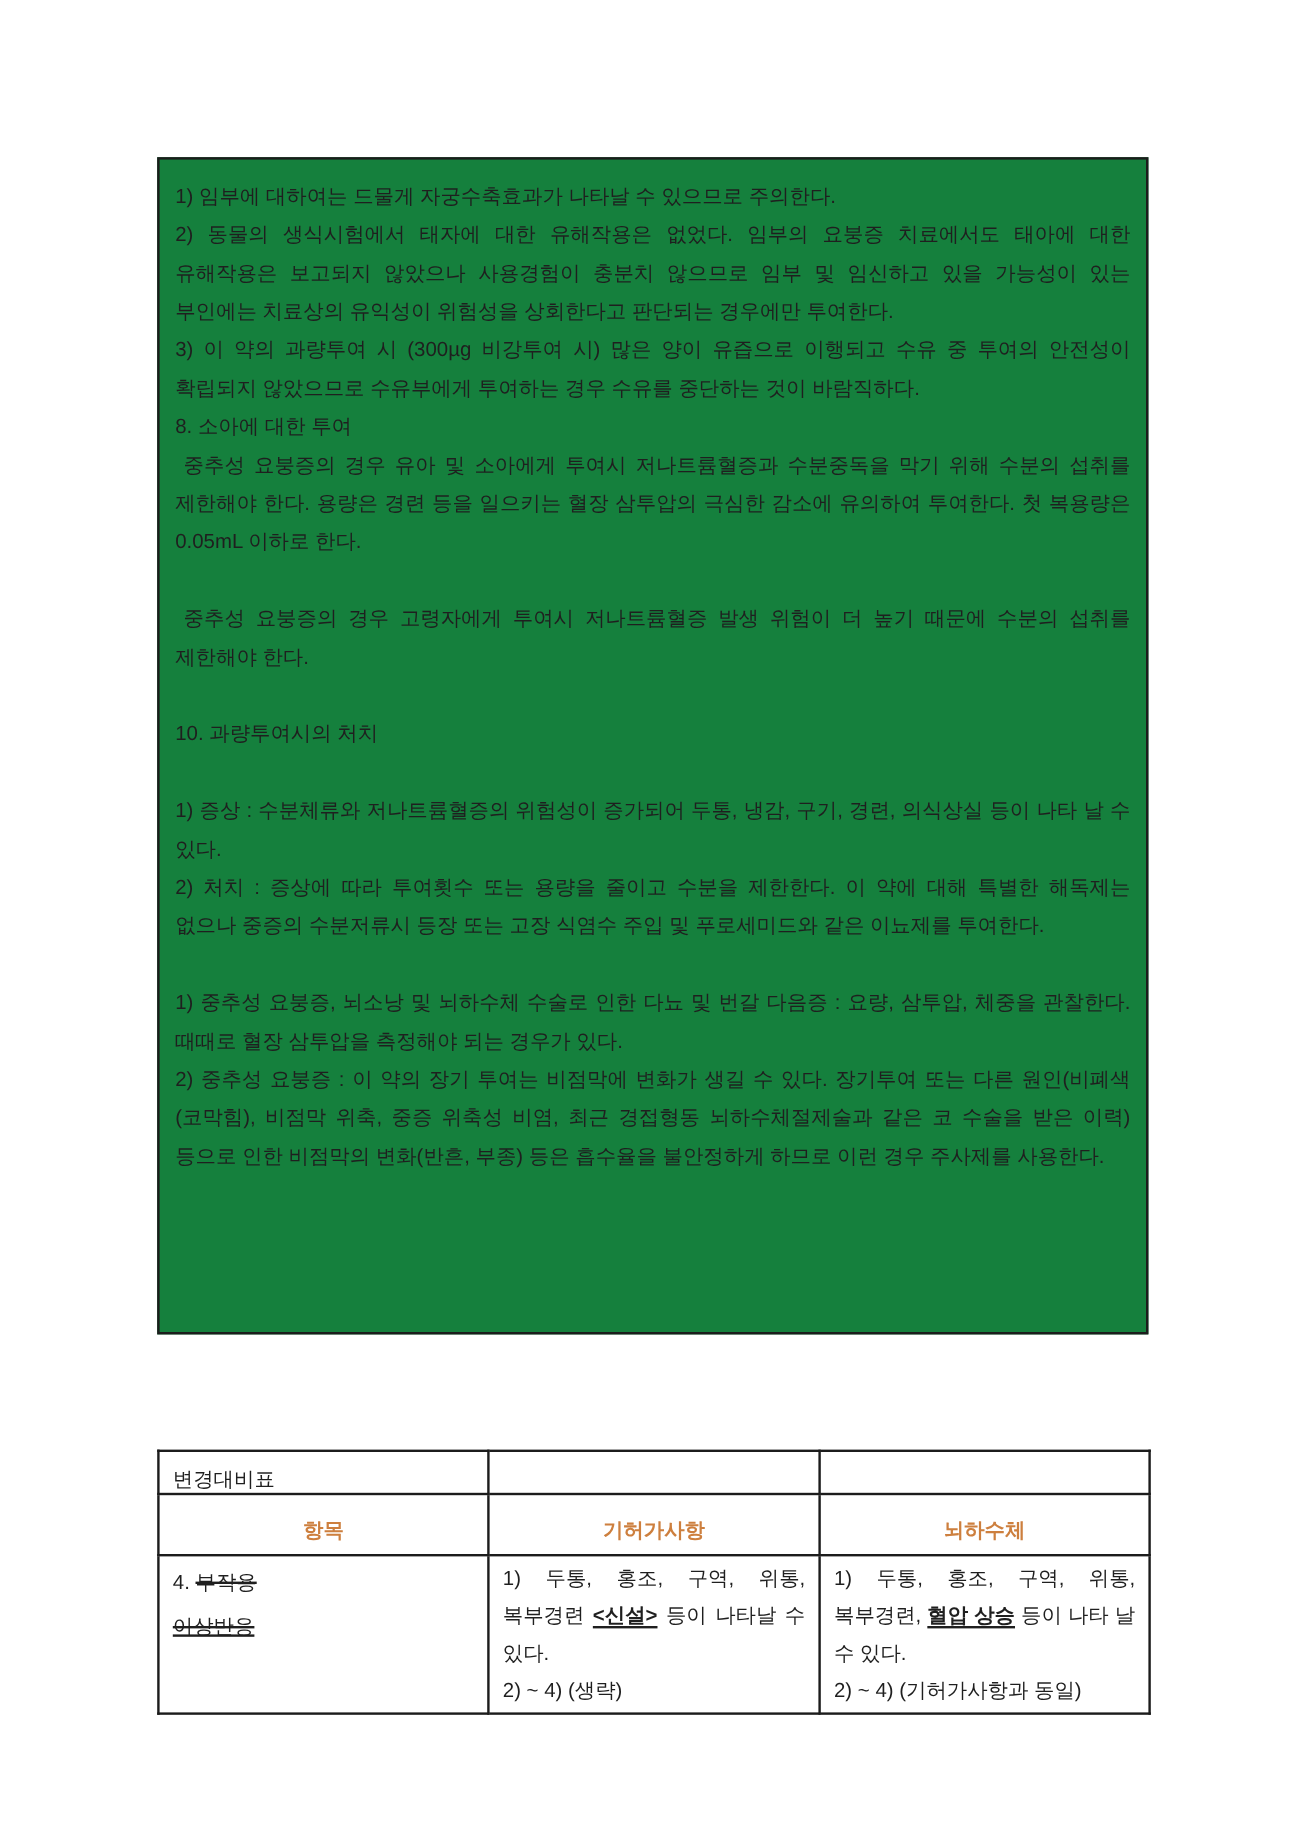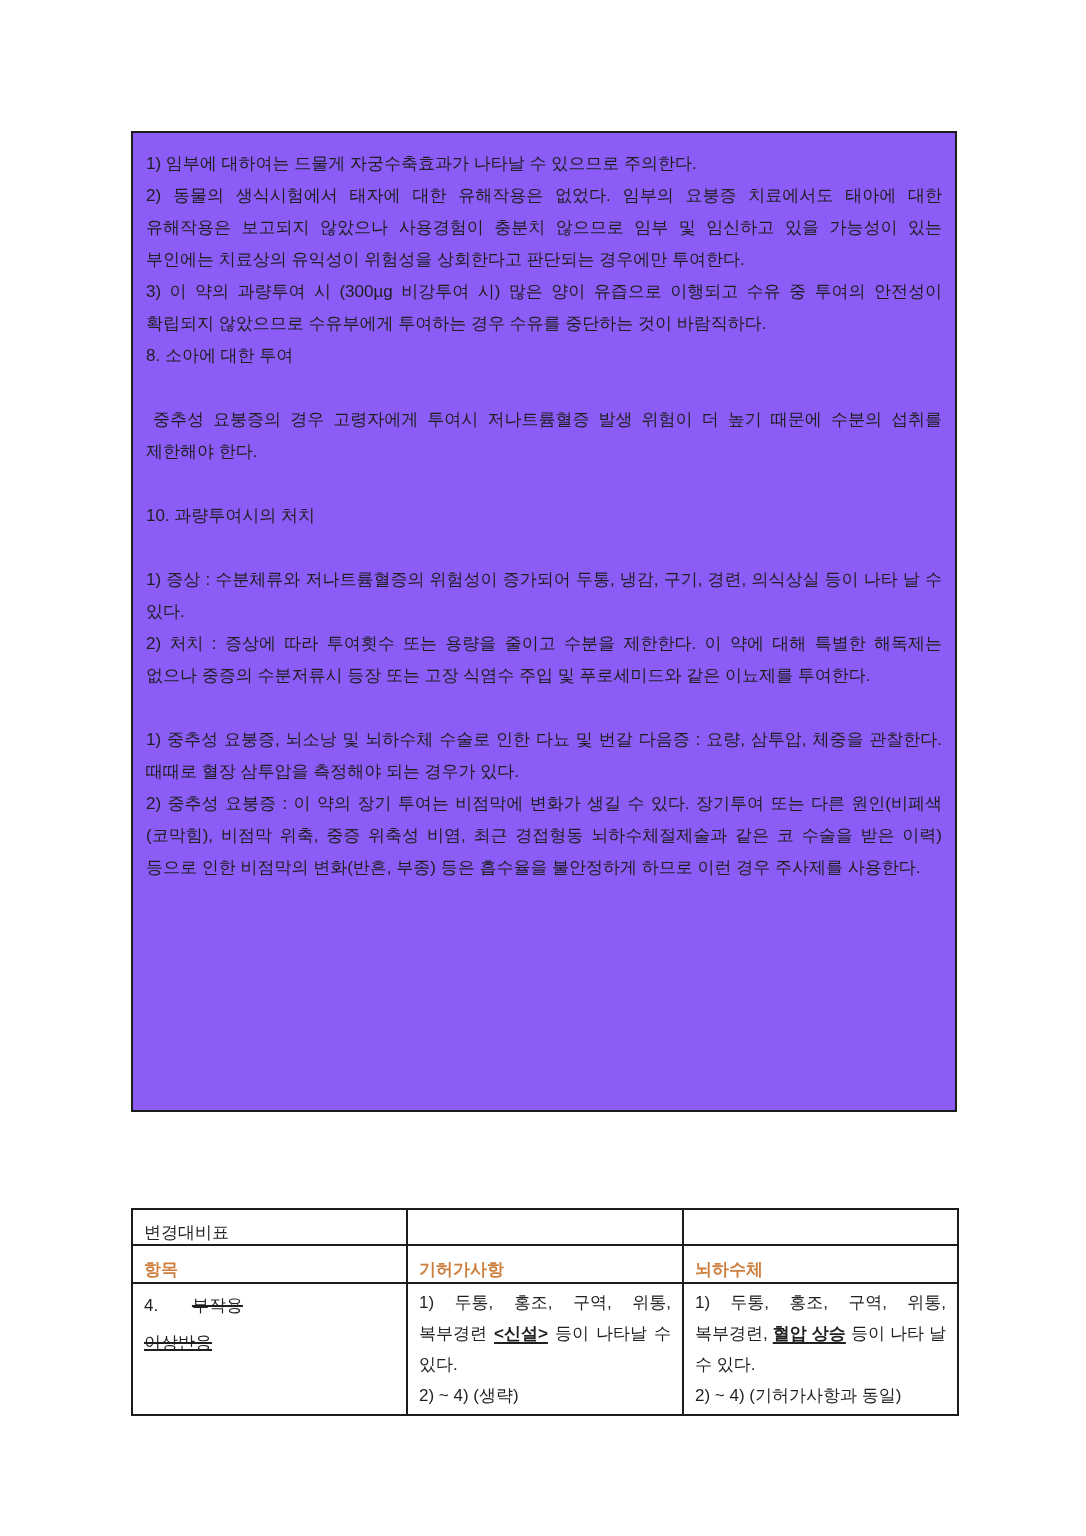--- a/index.html
+++ b/index.html
@@ -23,21 +23,21 @@
   .main-box {
     position: absolute;
     left: 131px;
     top: 131px;
     width: 826px;
     height: 981px;
     border: 2px solid #1c1c1c;
     box-sizing: border-box;
     padding: 15px 13px 0 13px;
     overflow: hidden;
-    background: #8b5cf6;
+    background: #15803d;
   }
   .para {
     margin: 0;
     font-size: 17px;
     line-height: 32px;
     text-align: justify;
     color: #1f1f1f;
     word-break: keep-all;
   }
   .para.spacer {
@@ -65,45 +65,45 @@
     box-sizing: border-box;
   }
   .cmp-table tr.title-row td {
     height: 36px;
     font-weight: normal;
     vertical-align: middle;
     padding-top: 10px;
     padding-bottom: 0;
   }
   .cmp-table tr.header-row th {
-    height: 38px;
+    height: 51px;
     font-weight: bold;
     vertical-align: middle;
     padding-top: 10px;
     padding-bottom: 0;
+    text-align: center;
   }
   .cmp-table tr.data-row td {
     height: 124px;
     line-height: 31px;
   }
   .cell-para {
     margin: 0;
     text-align: justify;
     word-break: keep-all;
   }
   .cell-line2 {
     margin: 0;
   }
   .item-cell-text {
     line-height: 37px;
   }
   .struck {
     text-decoration: line-through;
     text-decoration-thickness: 2px;
-    margin-left: 29px;
   }
   .struck-underline {
     text-decoration: line-through underline;
     text-decoration-thickness: 2px;
   }
   .emph {
     font-weight: bold;
     text-decoration: underline;
     text-decoration-thickness: 2px;
     text-underline-offset: 3px;
@@ -119,20 +119,21 @@
     <div>
 
         <p class="para">1) 임부에 대하여는 드물게 자궁수축효과가 나타날 수 있으므로 주의한다.</p>
 
         <p class="para">2) 동물의 생식시험에서 태자에 대한 유해작용은 없었다. 임부의 요붕증 치료에서도 태아에 대한 유해작용은 보고되지 않았으나 사용경험이 충분치 않으므로 임부 및 임신하고 있을 가능성이 있는 부인에는 치료상의 유익성이 위험성을 상회한다고 판단되는 경우에만 투여한다.</p>
 
         <p class="para">3) 이 약의 과량투여 시 (300µg 비강투여 시) 많은 양이 유즙으로 이행되고 수유 중 투여의 안전성이 확립되지 않았으므로 수유부에게 투여하는 경우 수유를 중단하는 것이 바람직하다.</p>
 
         <p class="para">8. 소아에 대한 투여</p>
 
+        <p class="para indent">중추성 요붕증의 경우 유아 및 소아에게 투여시 저나트륨혈증과 수분중독을 막기 위해 수분의 섭취를 제한해야 한다. 용량은 경련 등을 일으키는 혈장 삼투압의 극심한 감소에 유의하여 투여한다. 첫 복용량은 0.05mL 이하로 한다.</p>
 
         <p class="para spacer"></p>
 
 
         <p class="para indent">중추성 요붕증의 경우 고령자에게 투여시 저나트륨혈증 발생 위험이 더 높기 때문에 수분의 섭취를 제한해야 한다.</p>
 
         <p class="para spacer"></p>
 
         <p class="para">10. 과량투여시의 처치</p>
 

